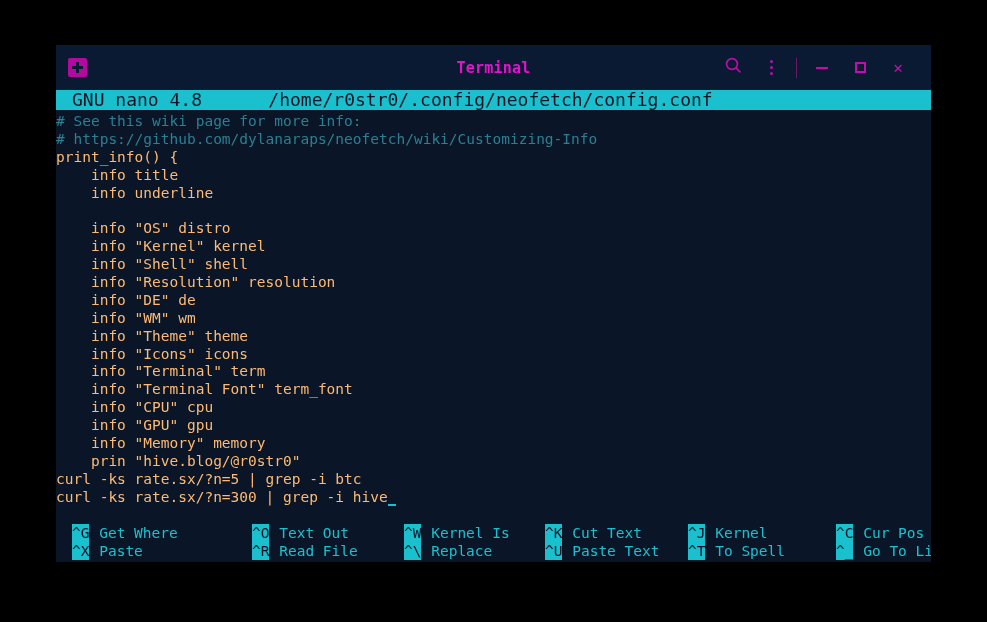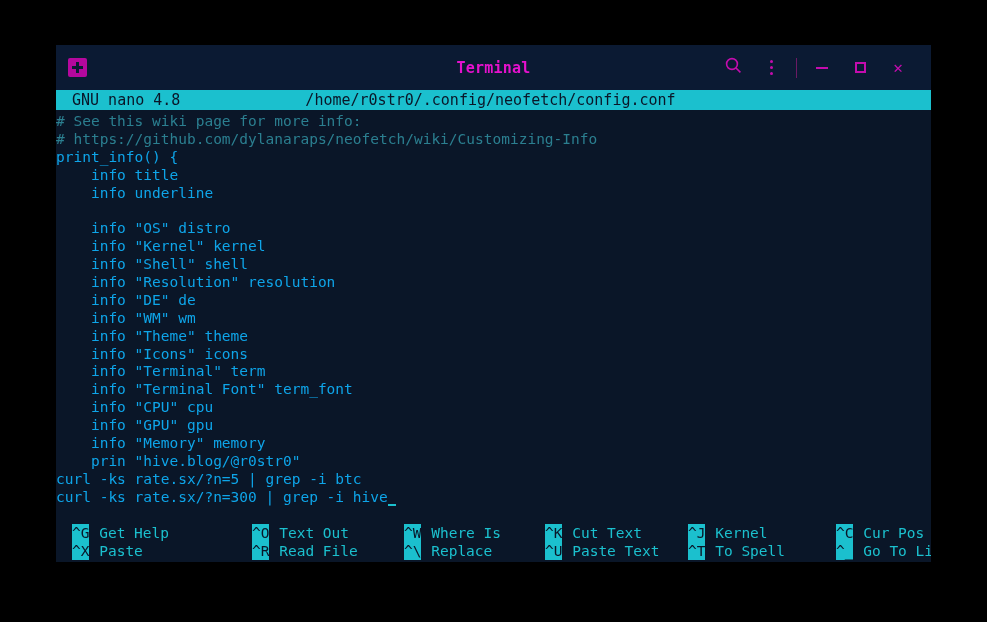--- a/index.html
+++ b/index.html
@@ -149,21 +149,21 @@
     overflow: hidden;
   }
 
   
   #nano-header {
     background: #1bc0ce;
     color: #0a1628;
     height: 20px;
     line-height: 20px;
     display: flex;
-    font-size: 15px;
+    font-size: 18px;
     white-space: pre;
     font-family: "DejaVu Sans Mono", monospace;
   }
   #nano-header .nh-version { padding-left: 16px; }
   #nano-header .nh-path {
     position: absolute;
     left: 0;
     right: 6px;
     text-align: center;
     height: 20px;
@@ -176,21 +176,21 @@
     padding: 3px 0 0 0;
     white-space: pre;
   }
   .eline {
     height: 17.9px;
     padding-left: 0px;
     white-space: pre;
     color: #1bc0ce;
   }
   .comment { color: #2b7f90; margin-top: 8px; }
-  .code { color: #0ea5e9; }
+  .code { color: #fdba74; }
   .cursor-u {
     display: inline-block;
     width: 8.7px;
     border-bottom: 2px solid #1bc0ce;
     height: 14px;
     vertical-align: bottom;
     margin-bottom: 1px;
   }
 
   
@@ -285,23 +285,23 @@
 
       <div id="nano-header">
         <span class="nh-version">GNU nano 4.8</span>
         <span class="nh-path">/home/r0str0/.config/neofetch/config.conf</span>
       </div>
 
       <div id="editor"><div class="eline"><span class="comment"># See this wiki page for more info:</span></div><div class="eline"><span class="comment"># https://github.com/dylanaraps/neofetch/wiki/Customizing-Info</span></div><div class="eline"><span class="code">print_info() {</span></div><div class="eline"><span class="code">    info title</span></div><div class="eline"><span class="code">    info underline</span></div><div class="eline"><span class="code"></span></div><div class="eline"><span class="code">    info "OS" distro</span></div><div class="eline"><span class="code">    info "Kernel" kernel</span></div><div class="eline"><span class="code">    info "Shell" shell</span></div><div class="eline"><span class="code">    info "Resolution" resolution</span></div><div class="eline"><span class="code">    info "DE" de</span></div><div class="eline"><span class="code">    info "WM" wm</span></div><div class="eline"><span class="code">    info "Theme" theme</span></div><div class="eline"><span class="code">    info "Icons" icons</span></div><div class="eline"><span class="code">    info "Terminal" term</span></div><div class="eline"><span class="code">    info "Terminal Font" term_font</span></div><div class="eline"><span class="code">    info "CPU" cpu</span></div><div class="eline"><span class="code">    info "GPU" gpu</span></div><div class="eline"><span class="code">    info "Memory" memory</span></div><div class="eline"><span class="code">    prin "hive.blog/@r0str0"</span></div><div class="eline"><span class="code">curl -ks rate.sx/?n=5 | grep -i btc</span></div><div class="eline"><span class="code">curl -ks rate.sx/?n=300 | grep -i hive</span><span class="cursor-u"></span></div></div>
 
       <div id="shortcuts">
         <div class="sc-row" id="sc-row1" style="position: relative;">
-            <div class="sc-cell" style="position: absolute; left: 16px;"><span class="sc-key">^G</span><span class="sc-label"> Get Help</span></div>
+            <div class="sc-cell" style="position: absolute; left: 16px;"><span class="sc-key">^G</span><span class="sc-label"> Get Where</span></div>
             <div class="sc-cell" style="position: absolute; left: 196px;"><span class="sc-key">^O</span><span class="sc-label"> Text Out</span></div>
-            <div class="sc-cell" style="position: absolute; left: 348px;"><span class="sc-key">^W</span><span class="sc-label"> Where Is</span></div>
+            <div class="sc-cell" style="position: absolute; left: 348px;"><span class="sc-key">^W</span><span class="sc-label"> Kernel Is</span></div>
             <div class="sc-cell" style="position: absolute; left: 489px;"><span class="sc-key">^K</span><span class="sc-label"> Cut Text</span></div>
             <div class="sc-cell" style="position: absolute; left: 632px;"><span class="sc-key">^J</span><span class="sc-label"> Kernel</span></div>
             <div class="sc-cell" style="position: absolute; left: 780px;"><span class="sc-key">^C</span><span class="sc-label"> Cur Pos</span></div>
           </div>
         <div class="sc-row" id="sc-row2" style="position: relative;">
             <div class="sc-cell" style="position: absolute; left: 16px;"><span class="sc-key">^X</span><span class="sc-label"> Paste</span></div>
             <div class="sc-cell" style="position: absolute; left: 196px;"><span class="sc-key">^R</span><span class="sc-label"> Read File</span></div>
             <div class="sc-cell" style="position: absolute; left: 348px;"><span class="sc-key">^\</span><span class="sc-label"> Replace</span></div>
             <div class="sc-cell" style="position: absolute; left: 489px;"><span class="sc-key">^U</span><span class="sc-label"> Paste Text</span></div>
             <div class="sc-cell" style="position: absolute; left: 632px;"><span class="sc-key">^T</span><span class="sc-label"> To Spell</span></div>

